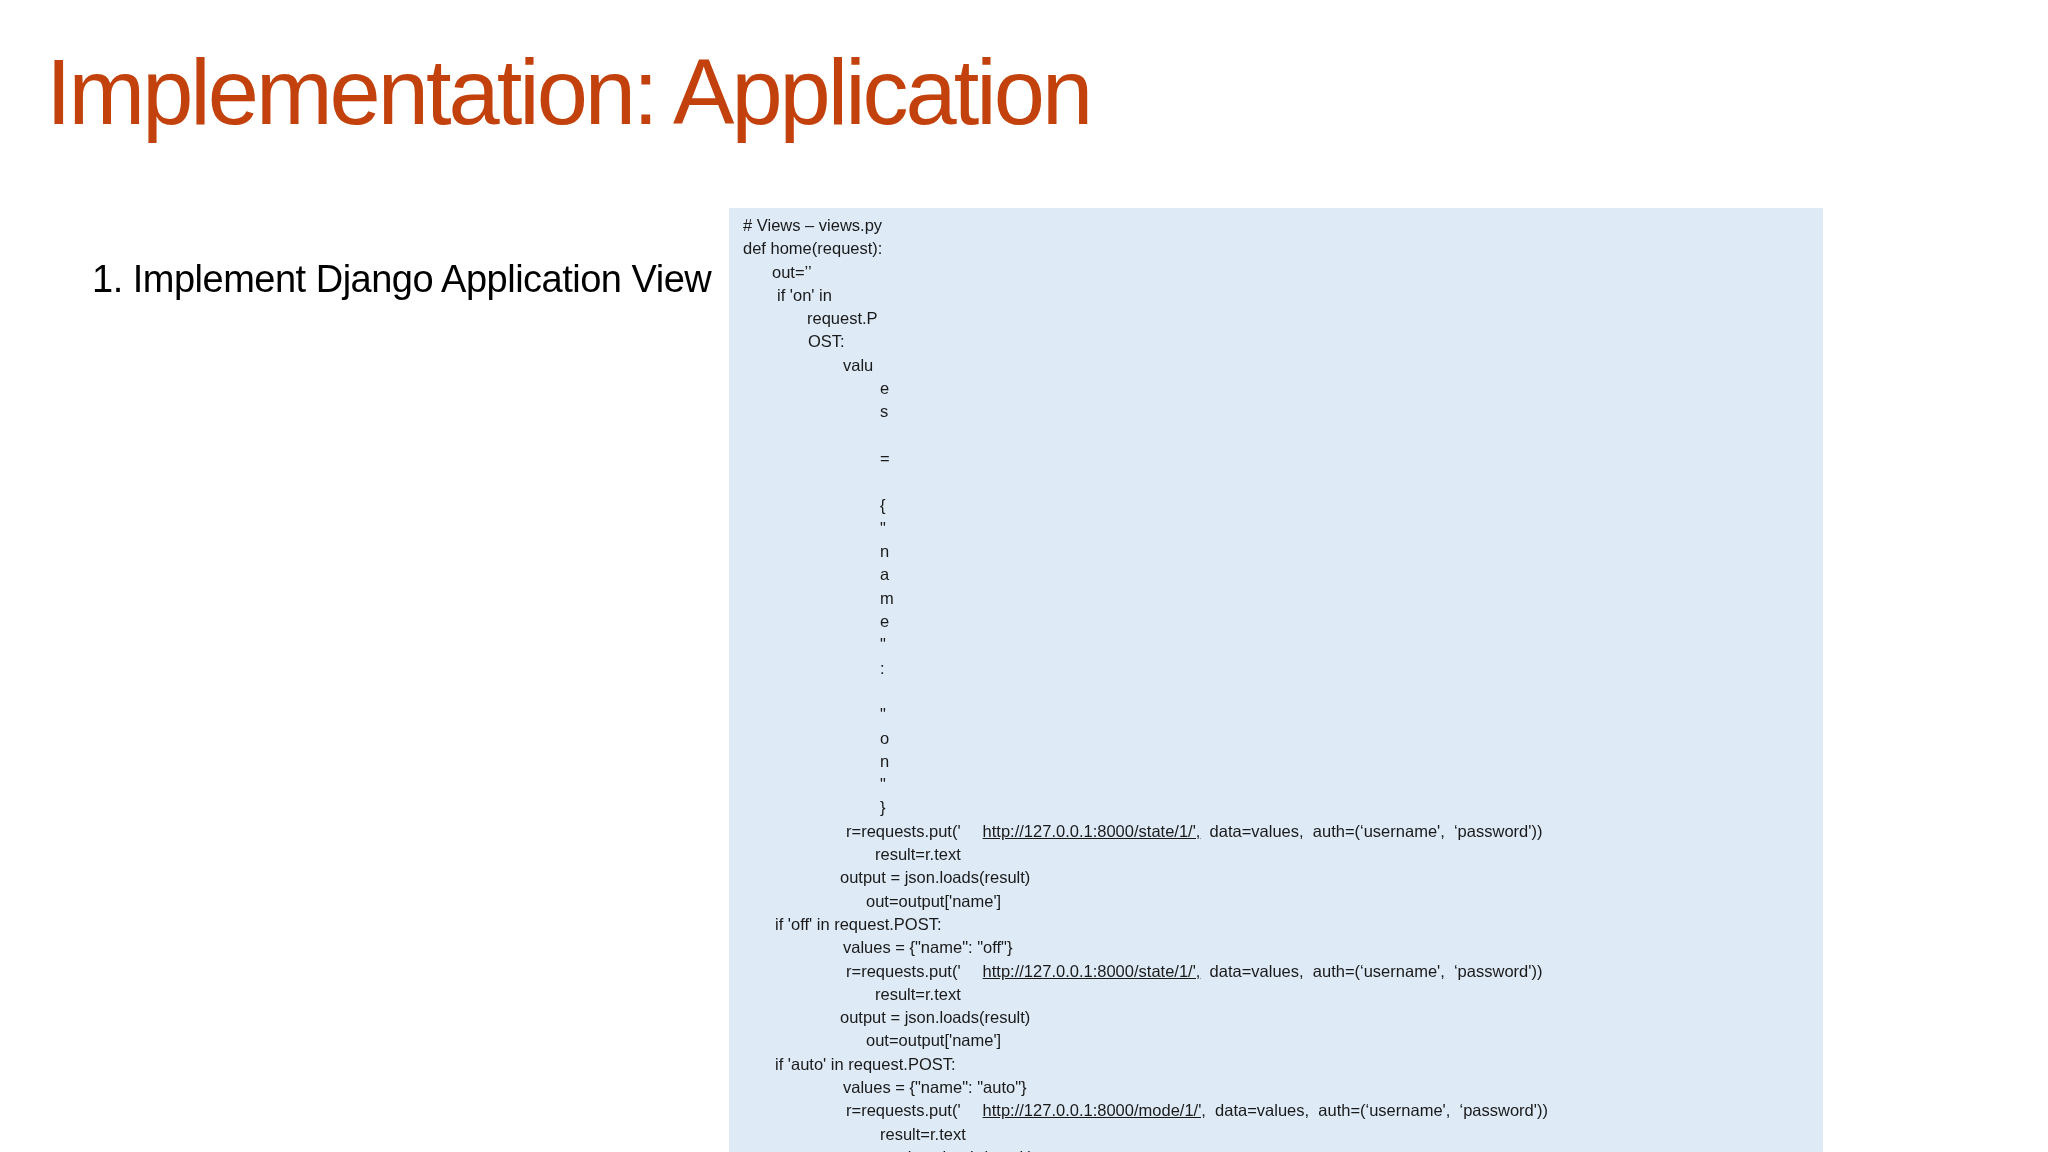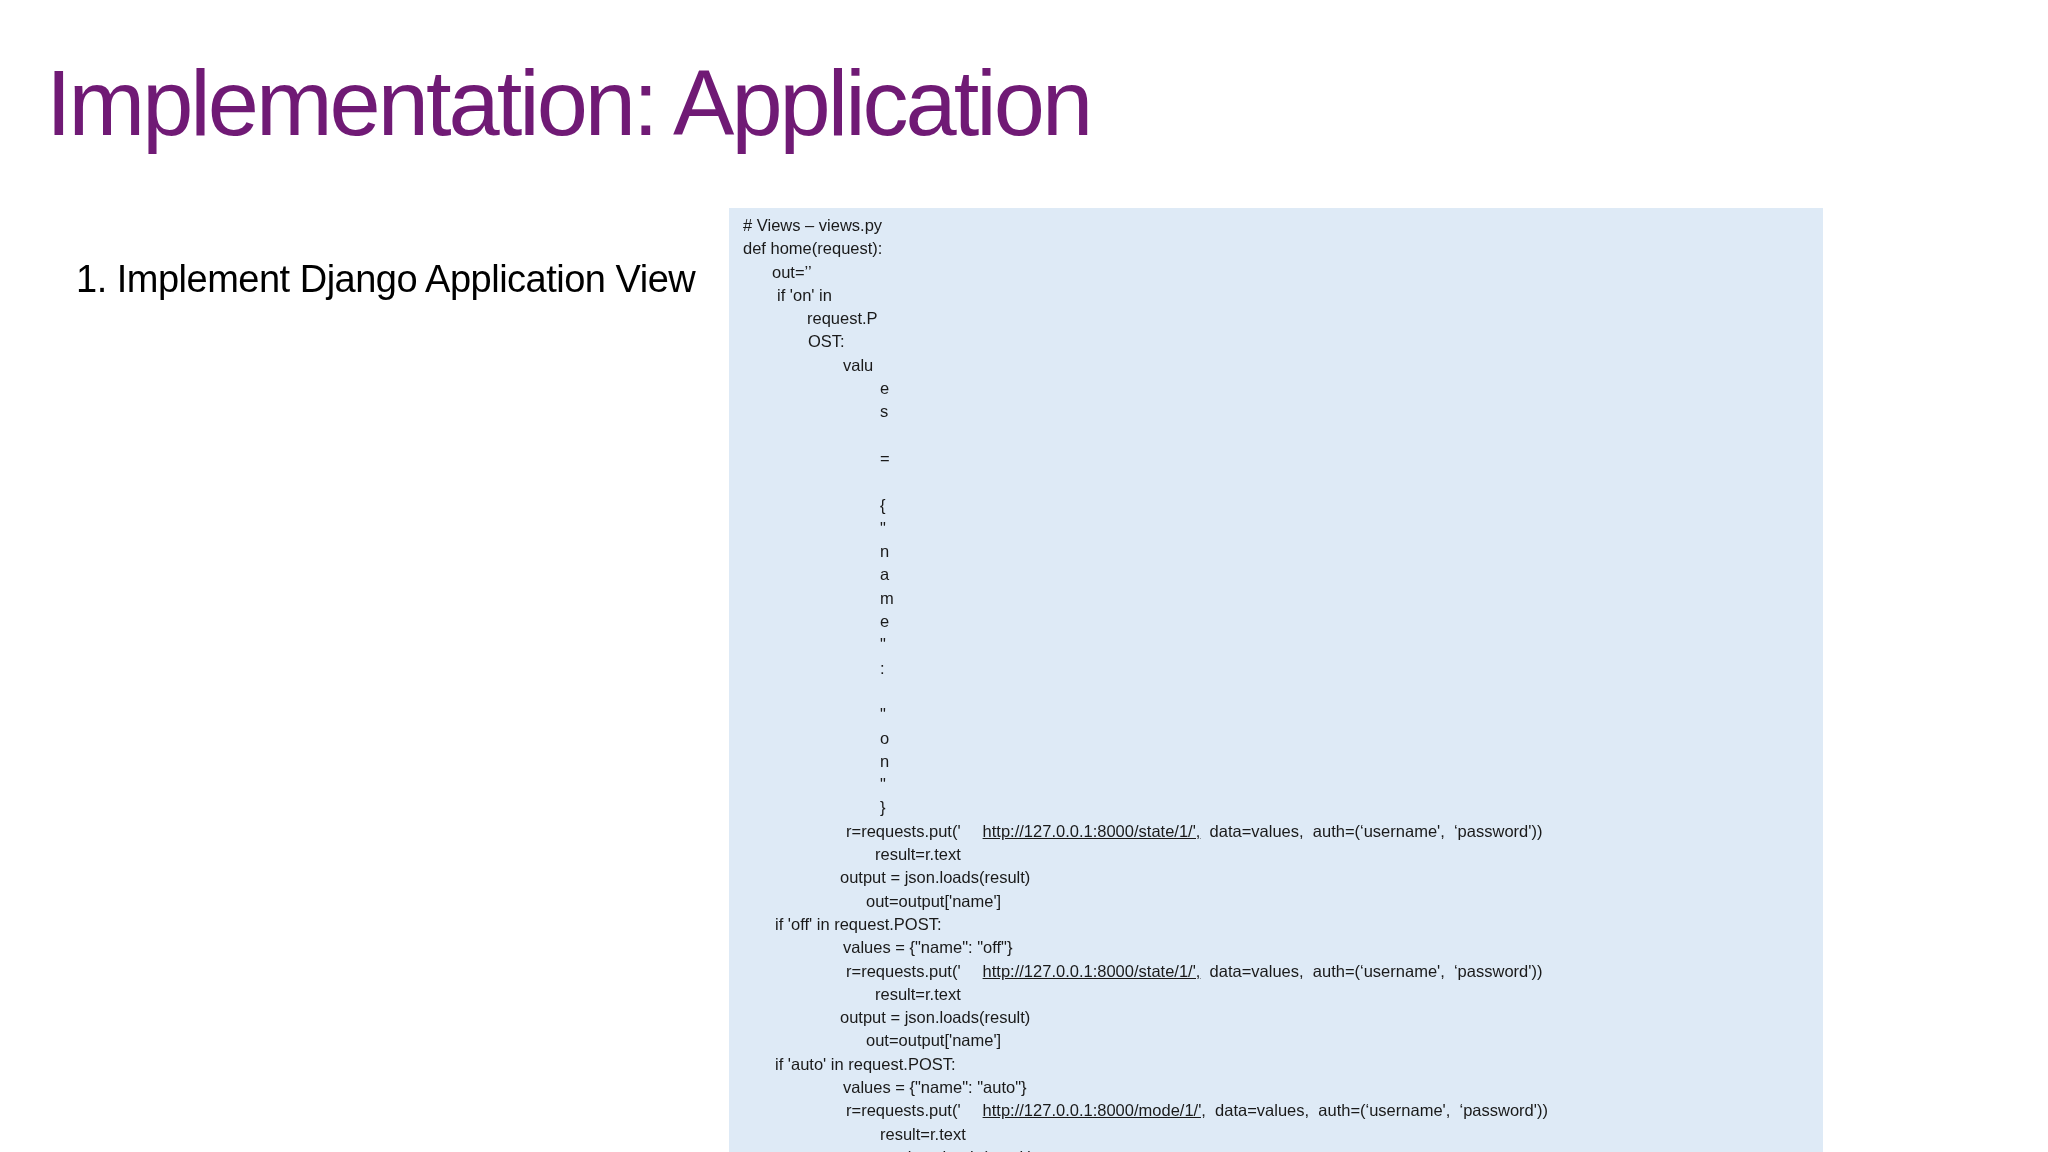--- a/index.html
+++ b/index.html
@@ -63,21 +63,21 @@
   span.u {
     text-decoration: underline;
     padding-left: 22px;
   }
 </style>
 </head>
 <body>
 
 <main class="slide">
 
-  <h1 class="title" style="color: #701a75; margin-top: 11px;">Implementation: Application</h1>
+  <h1 class="title" style="color: #c2410c;">Implementation: Application</h1>
 
-  <div class="bullet" style="color: rgb(0, 0, 0);">1. Implement Django Application View</div>
+  <div class="bullet" style="color: rgb(0, 0, 0); margin-left: 16px;">1. Implement Django Application View</div>
 
   <section class="codebox" style="background: rgb(222, 234, 246);">
     <div class="code-lines" id="code-lines" style="color: rgb(26, 26, 26);"><div class="code-line b" style="padding-left: 0px;"><span># Views – views.py</span></div><div class="code-line" style="padding-left: 0px;"><span>def home(request):</span></div><div class="code-line" style="padding-left: 29px;"><span>out=’’</span></div><div class="code-line" style="padding-left: 34px;"><span>if 'on' in</span></div><div class="code-line" style="padding-left: 64px;"><span>request.P</span></div><div class="code-line" style="padding-left: 65px;"><span>OST:</span></div><div class="code-line" style="padding-left: 100px;"><span>valu</span></div><div class="code-line" style="padding-left: 137px;"><span>e</span></div><div class="code-line" style="padding-left: 137px;"><span>s</span></div><div class="code-line" style="padding-left: 137px;"><span></span></div><div class="code-line" style="padding-left: 137px;"><span>=</span></div><div class="code-line" style="padding-left: 137px;"><span></span></div><div class="code-line" style="padding-left: 137px;"><span>{</span></div><div class="code-line" style="padding-left: 137px;"><span>"</span></div><div class="code-line" style="padding-left: 137px;"><span>n</span></div><div class="code-line" style="padding-left: 137px;"><span>a</span></div><div class="code-line" style="padding-left: 137px;"><span>m</span></div><div class="code-line" style="padding-left: 137px;"><span>e</span></div><div class="code-line" style="padding-left: 137px;"><span>"</span></div><div class="code-line" style="padding-left: 137px;"><span>:</span></div><div class="code-line" style="padding-left: 137px;"><span></span></div><div class="code-line" style="padding-left: 137px;"><span>"</span></div><div class="code-line" style="padding-left: 137px;"><span>o</span></div><div class="code-line" style="padding-left: 137px;"><span>n</span></div><div class="code-line" style="padding-left: 137px;"><span>"</span></div><div class="code-line" style="padding-left: 137px;"><span>}</span></div><div class="code-line" style="padding-left: 103px;"><span>r=requests.put('</span><span class="u">http://127.0.0.1:8000/state/1/',</span><span>  data=values,  auth=(‘username',  ‘password'))</span></div><div class="code-line" style="padding-left: 132px;"><span>result=r.text</span></div><div class="code-line" style="padding-left: 97px;"><span>output = json.loads(result)</span></div><div class="code-line" style="padding-left: 123px;"><span>out=output['name']</span></div><div class="code-line" style="padding-left: 32px;"><span>if 'off' in request.POST:</span></div><div class="code-line" style="padding-left: 100px;"><span>values = {"name": "off"}</span></div><div class="code-line" style="padding-left: 103px;"><span>r=requests.put('</span><span class="u">http://127.0.0.1:8000/state/1/',</span><span>  data=values,  auth=(‘username',  ‘password'))</span></div><div class="code-line" style="padding-left: 132px;"><span>result=r.text</span></div><div class="code-line" style="padding-left: 97px;"><span>output = json.loads(result)</span></div><div class="code-line" style="padding-left: 123px;"><span>out=output['name']</span></div><div class="code-line" style="padding-left: 32px;"><span>if 'auto' in request.POST:</span></div><div class="code-line" style="padding-left: 100px;"><span>values = {"name": "auto"}</span></div><div class="code-line" style="padding-left: 103px;"><span>r=requests.put('</span><span class="u">http://127.0.0.1:8000/mode/1/',</span><span>  data=values,  auth=(‘username',  ‘password'))</span></div><div class="code-line" style="padding-left: 137px;"><span>result=r.text</span></div><div class="code-line" style="padding-left: 100px;"><span>output = json.loads(result)</span></div></div>
   </section>
 
 </main>
 
 </body></html>

